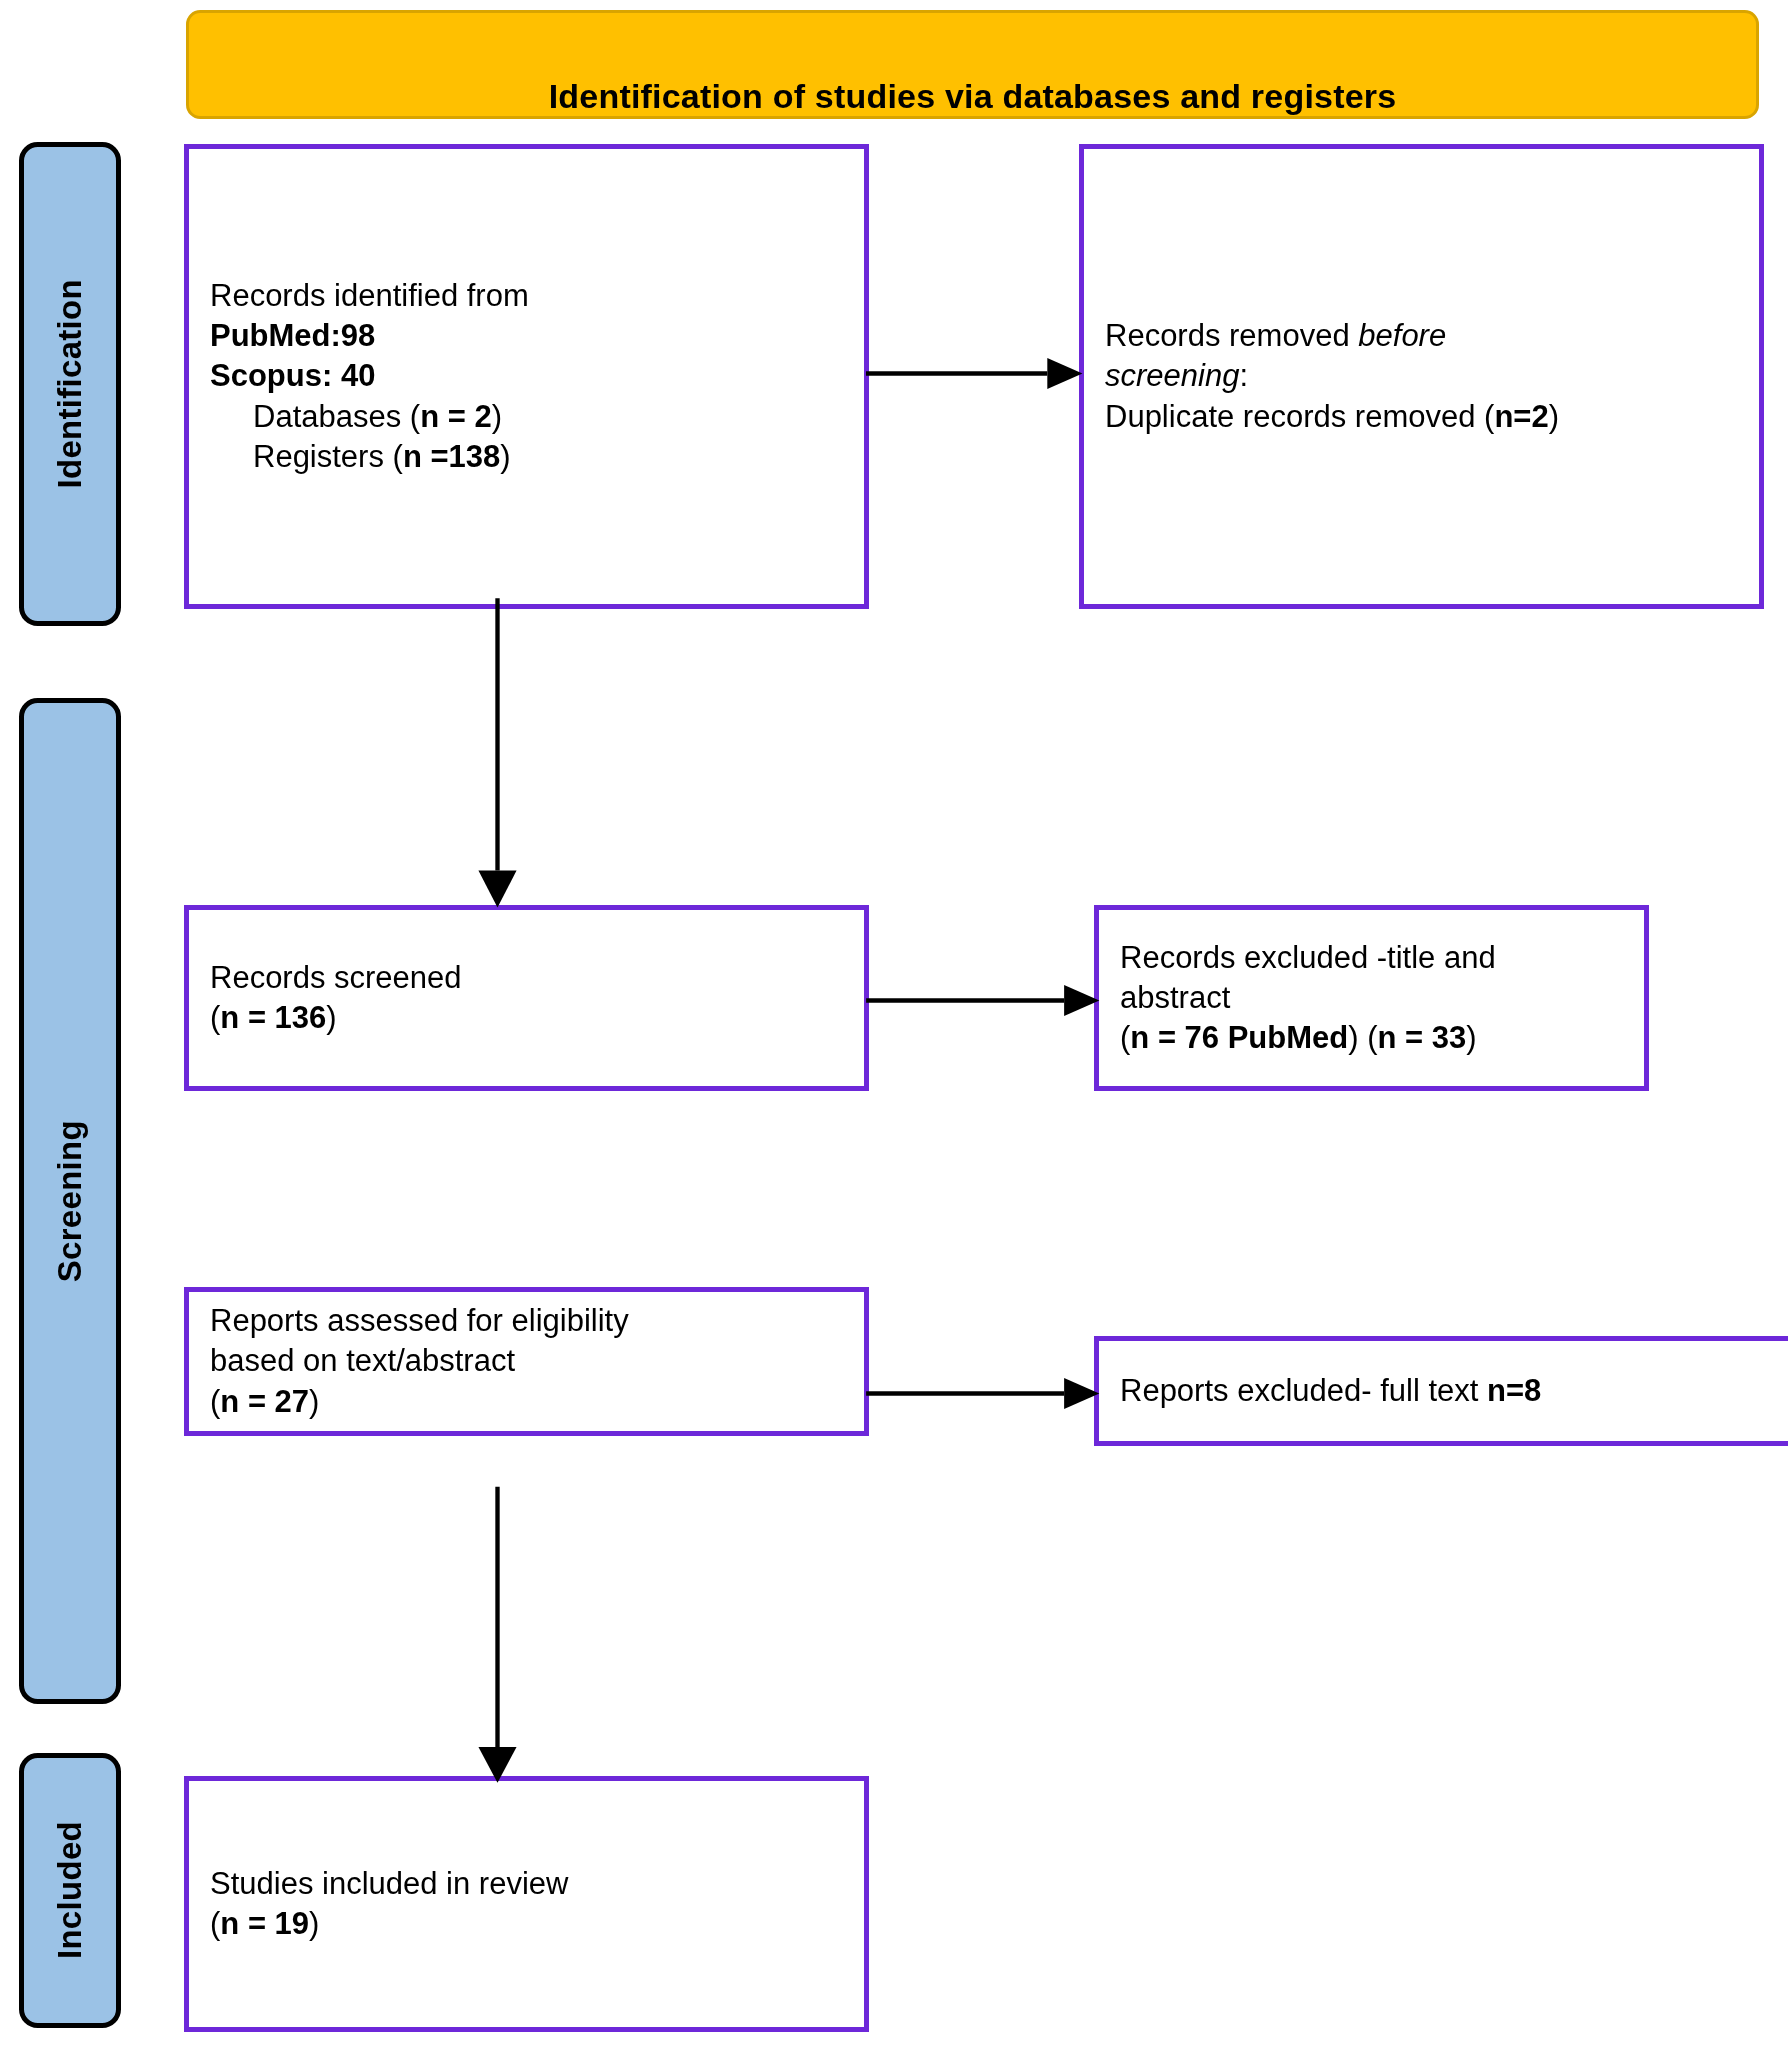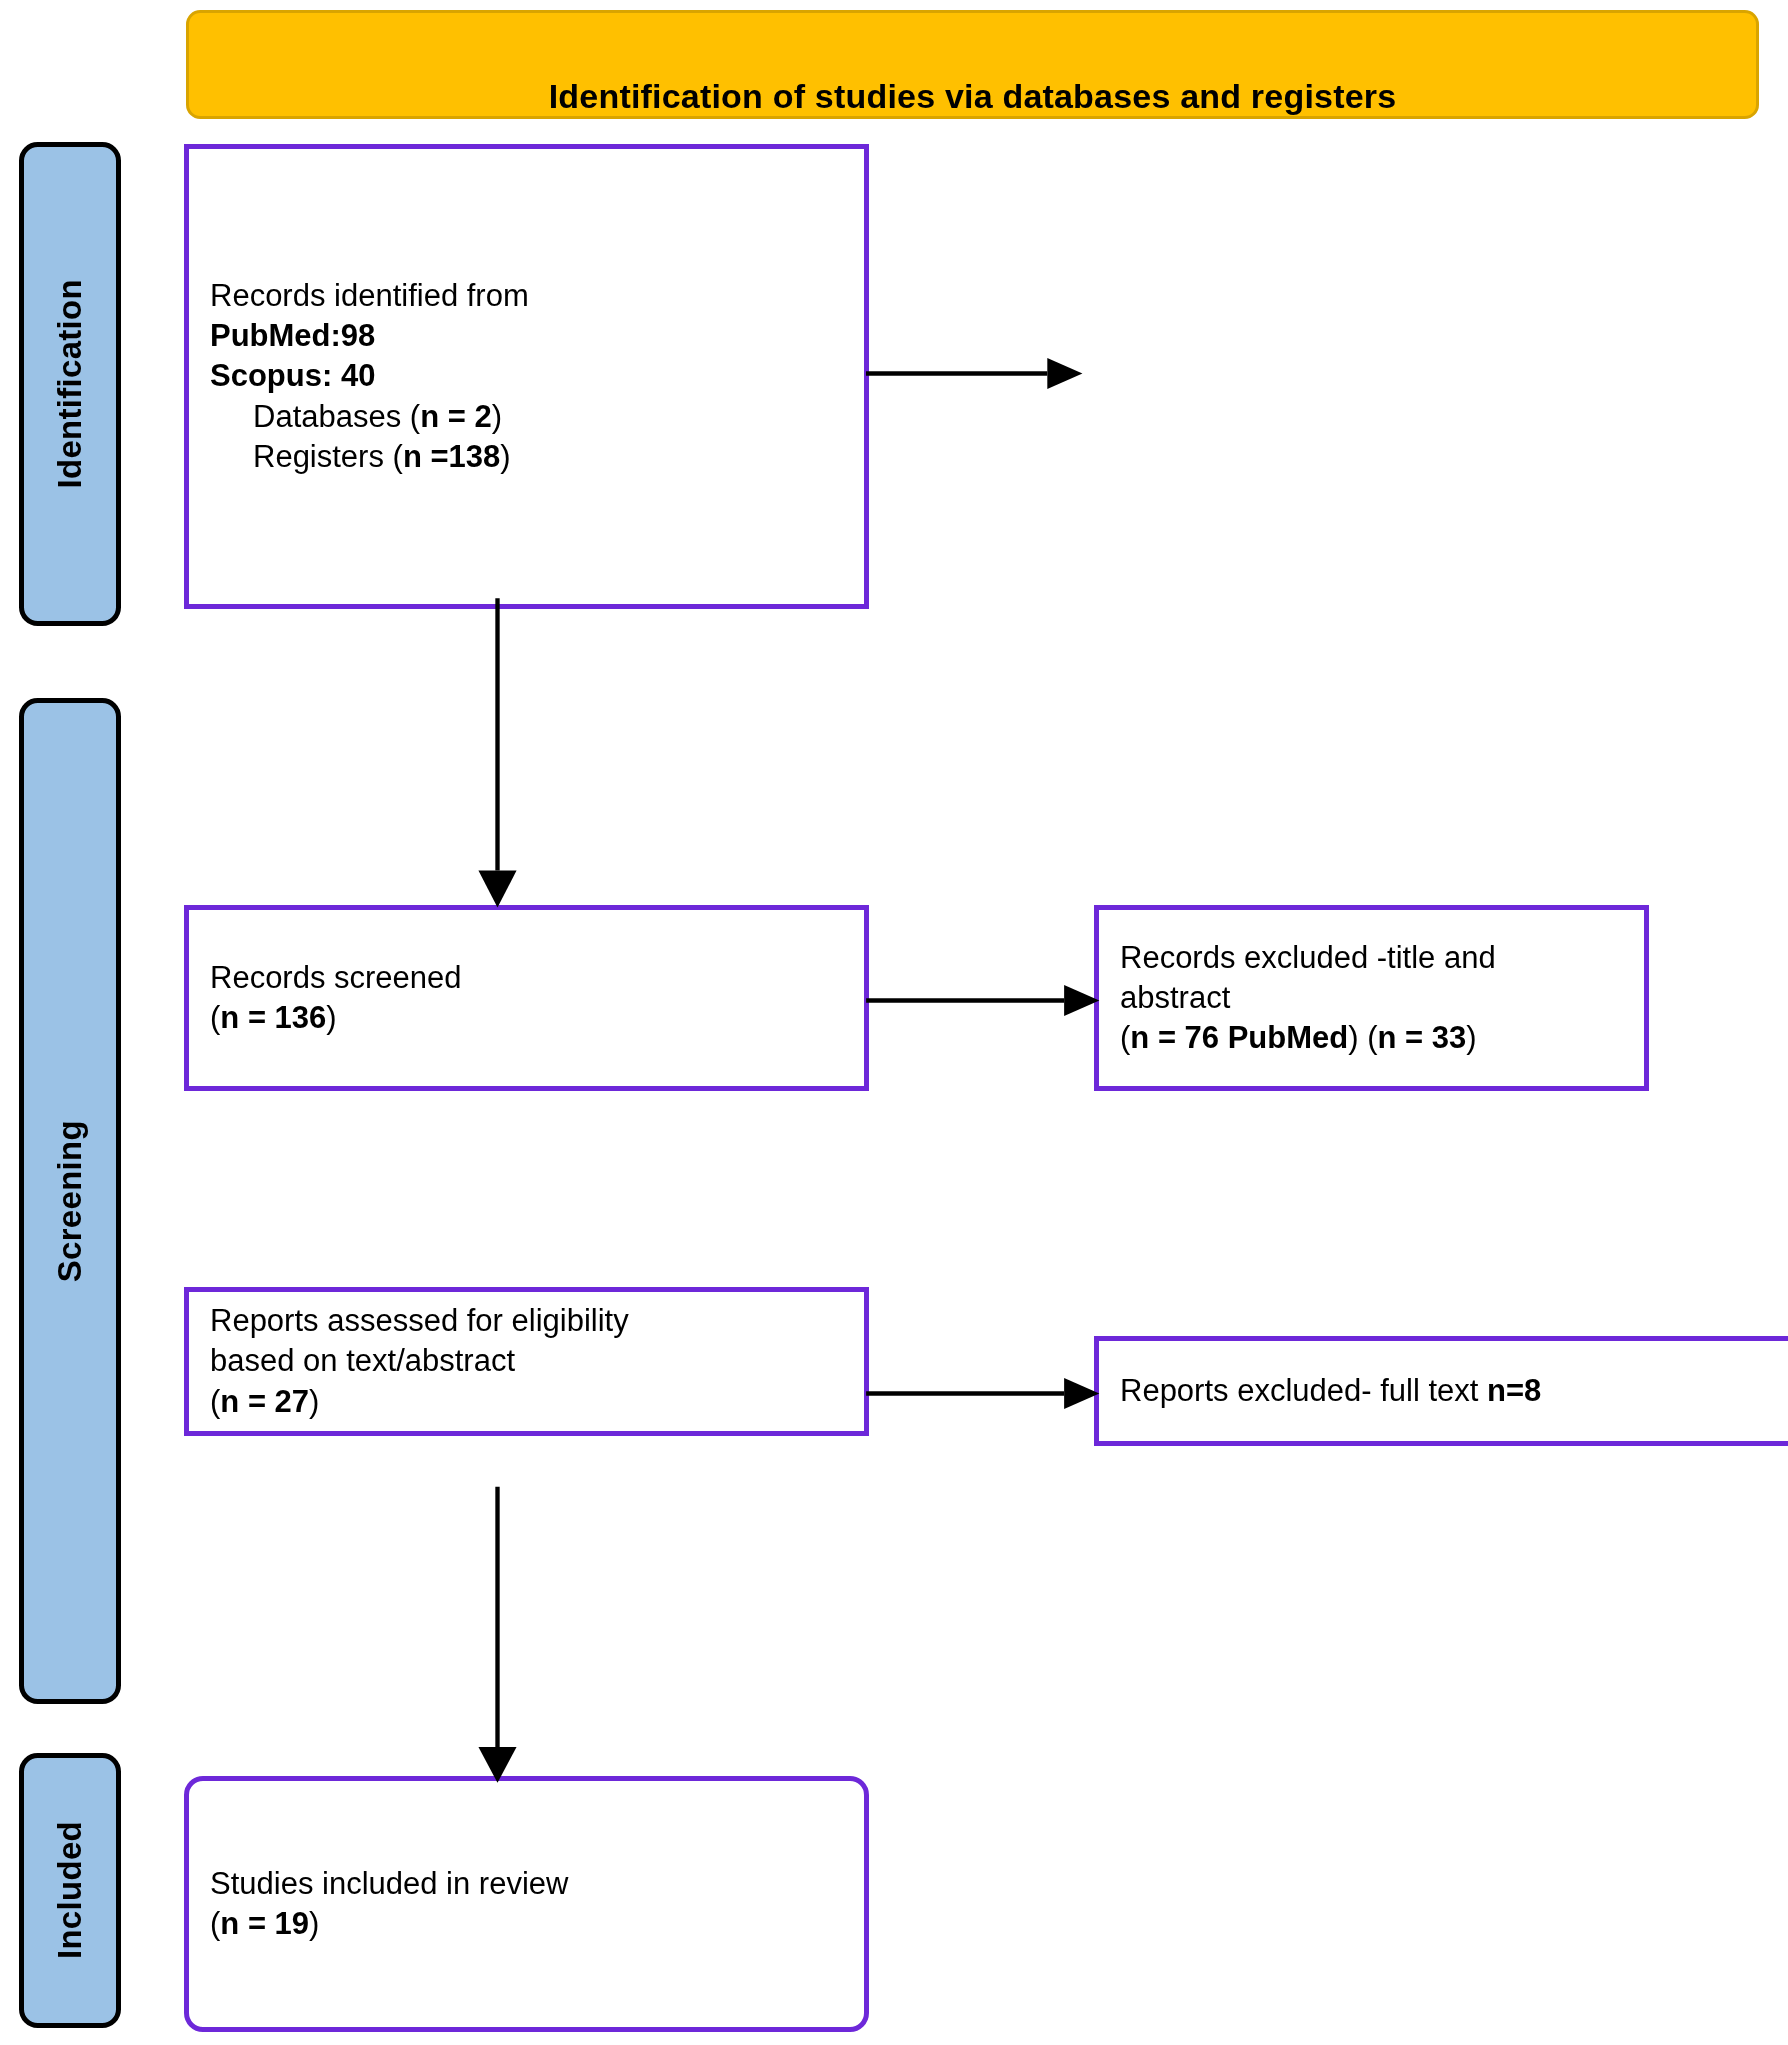--- a/index.html
+++ b/index.html
@@ -85,21 +85,21 @@
   .box .box-text b { font-weight: bold; }
   .box .box-text i { font-style: italic; }
   .indent { display: inline-block; width: 43px; }
 
   #box-identified      { left: 184px;  top: 144px;  width: 685px; height: 465px; }
   #box-removed         { left: 1079px; top: 144px;  width: 685px; height: 465px; }
   #box-screened        { left: 184px;  top: 905px; width: 685px; height: 186px; }
   #box-excluded-title  { left: 1094px; top: 905px; width: 555px; height: 186px; }
   #box-eligibility     { left: 184px;  top: 1287px; width: 685px; height: 149px; }
   #box-excluded-full   { left: 1094px; top: 1336px; width: 784px; height: 110px; }
-  #box-included        { left: 184px;  top: 1776px; width: 685px; height: 256px; border-radius: 19px; }
+  #box-included        { left: 184px;  top: 1776px; width: 685px; height: 256px; }
 
   
   .connector { position: absolute; }
   .connector svg { display: block; overflow: visible; }
 
   #arrow-identified-to-removed { left: 866px; top: 357px;  width: 217px; height: 33px; }
   #arrow-identified-to-screened{ left: 473px;  top: 597px; width: 49px;  height: 313px; }
   #arrow-screened-to-excluded  { left: 866px; top: 984px; width: 234px; height: 33px; }
   #arrow-eligibility-to-excluded { left: 866px; top: 1377px; width: 234px; height: 33px; }
   #arrow-eligibility-to-included { left: 473px;  top: 1485px; width: 49px;  height: 300px; }
@@ -126,20 +126,25 @@
   </div>
 
   <div class="box" id="box-identified">
     <div class="box-text"><span>Records identified from</span>
 <b>PubMed:98</b>
 <b>Scopus: 40</b>
 <span class="indent"></span><span>Databases (</span><b>n = 2</b><span>)</span>
 <span class="indent"></span><span>Registers (</span><b>n =138</b><span>)</span></div>
   </div>
 
+  <div class="box" id="box-removed">
+    <div class="box-text"><span>Records removed </span><i>before</i>
+<i>screening</i><span>:</span>
+<span>Duplicate records removed (</span><b>n=2</b><span>)</span></div>
+  </div>
 
   <div class="box" id="box-screened">
     <div class="box-text"><span>Records screened</span>
 <span>(</span><b>n = 136</b><span>)</span></div>
   </div>
 
   <div class="box" id="box-excluded-title">
     <div class="box-text"><span>Records excluded -title and</span>
 <span>abstract</span>
 <span>(</span><b>n = 76 PubMed</b><span>) (</span><b>n = 33</b><span>)</span></div>

